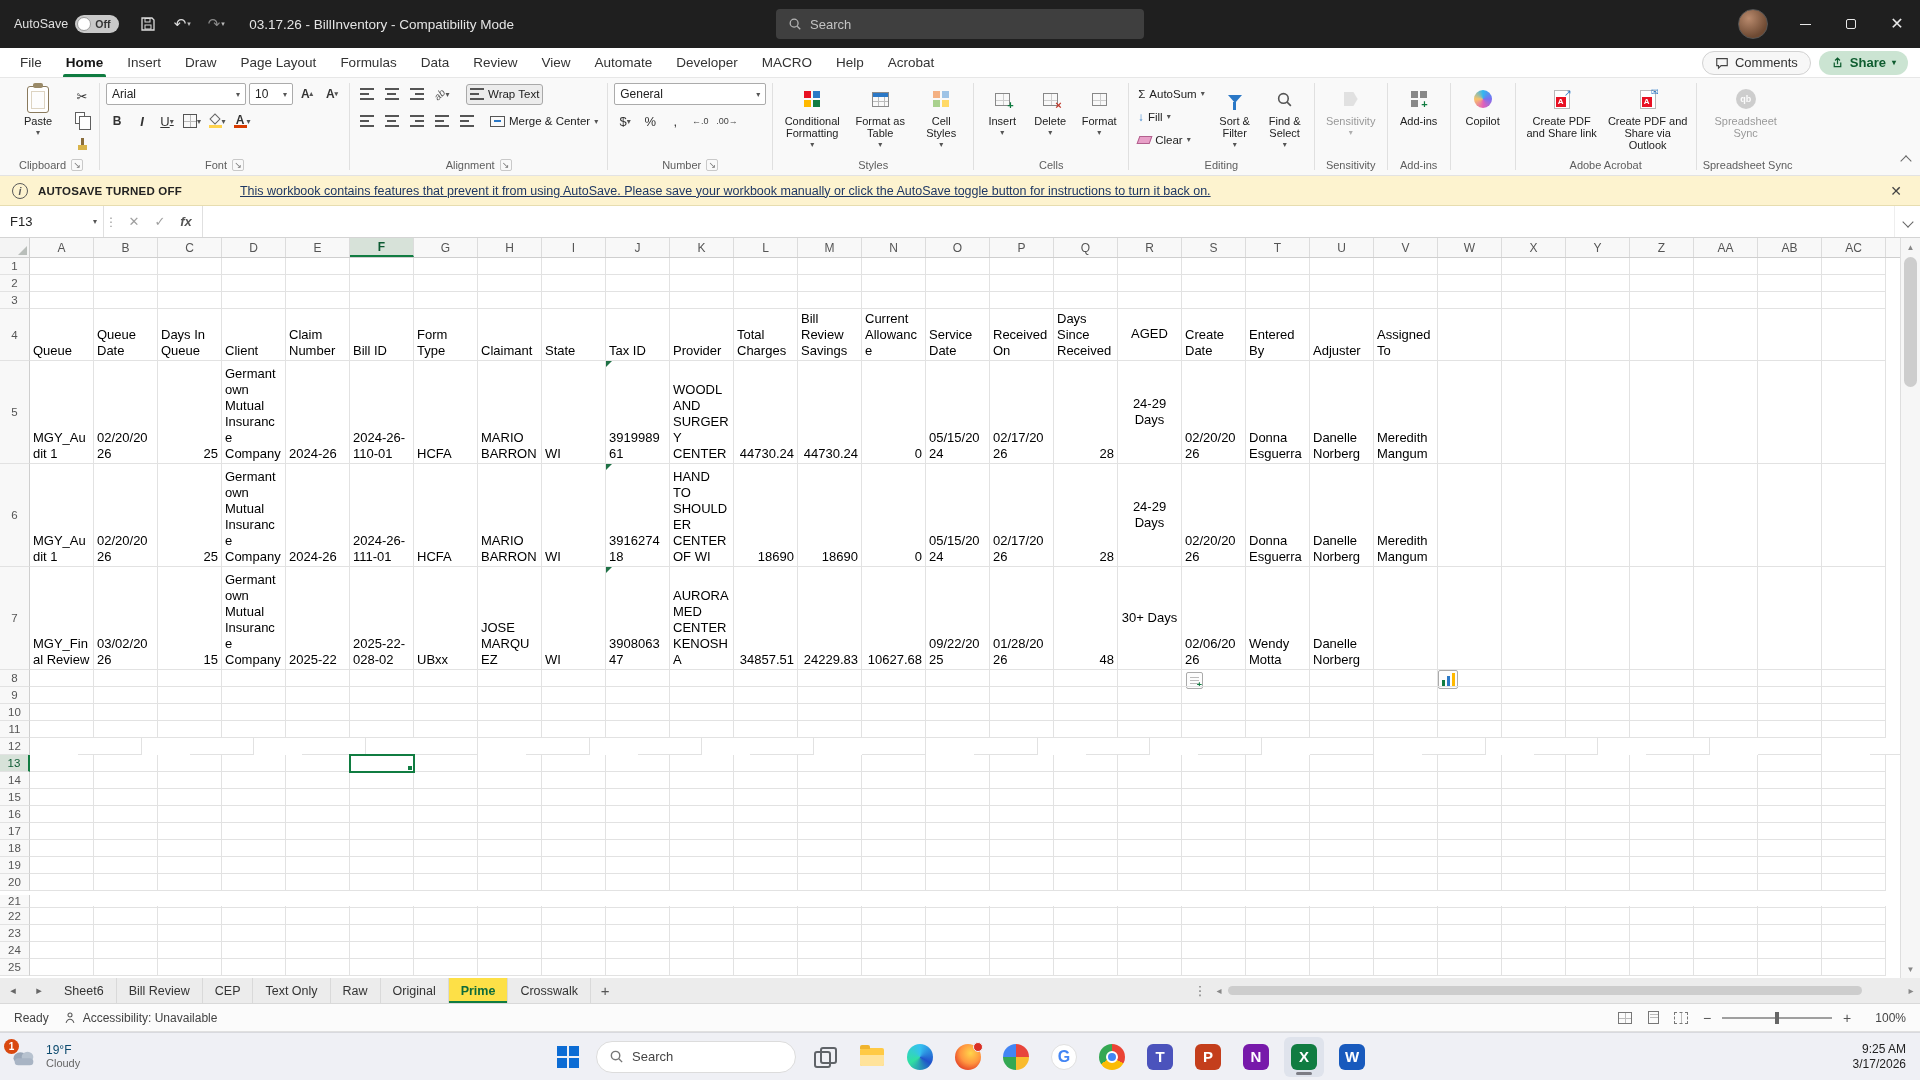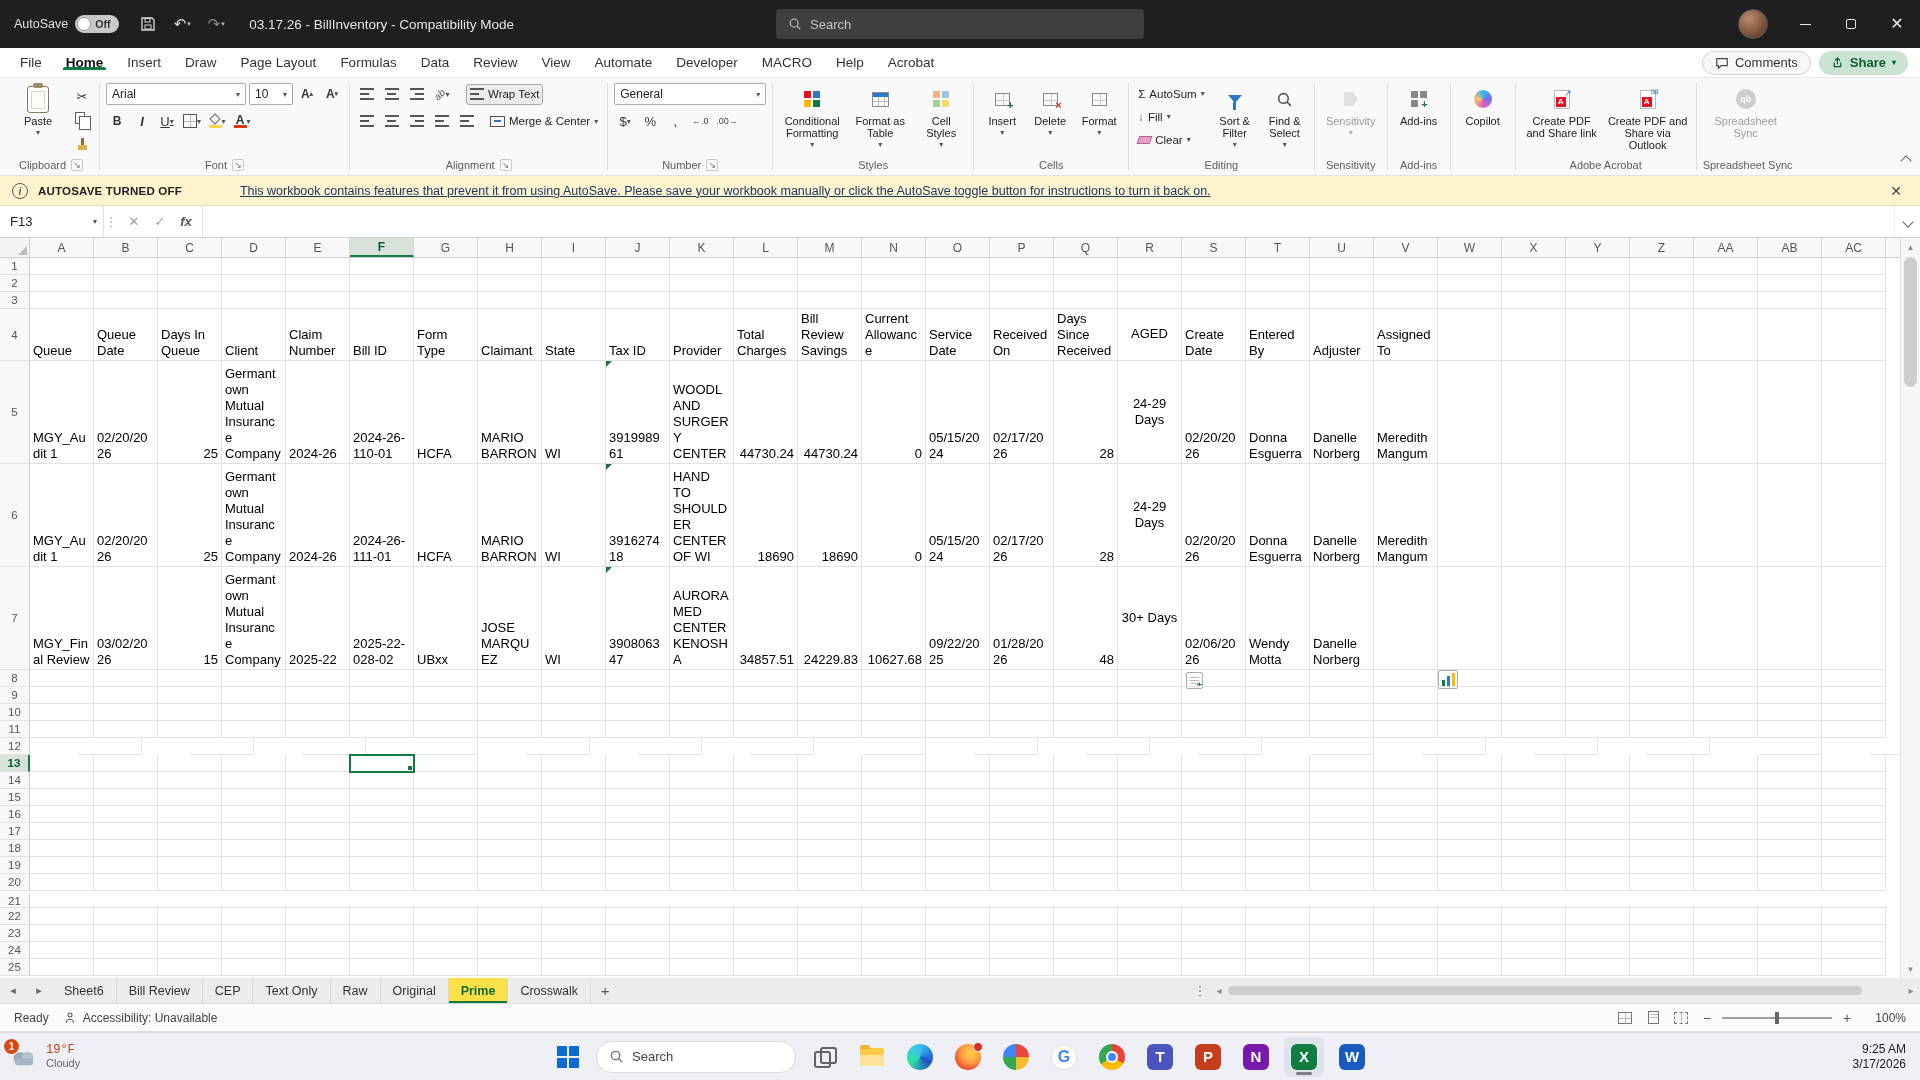--- a/index.html
+++ b/index.html
@@ -151,21 +151,21 @@
   .sheetwrap { flex:1; display:flex; overflow:hidden; }
   .sheetmain { flex:1; display:flex; flex-direction:column; overflow:hidden; }
   .colheaders { height:20px; flex:0 0 20px; display:flex; background:#f8f8f8; border-bottom:1px solid #cfcfcf; }
   .corner { width:30px; flex:0 0 30px; background:#f4f4f4; border-right:1px solid #cfcfcf; position:relative; cursor:pointer; }
   .corner::after { content:''; position:absolute; right:2px; bottom:2px; border-left:9px solid transparent; border-bottom:9px solid #b9beba; }
   .colh { width:64px; flex:0 0 64px; display:flex; align-items:center; justify-content:center; font-size:12px; color:#555; border-right:1px solid #dcdcdc; cursor:pointer; }
   .colh.hl { background:#d7e2d9; border-bottom:2px solid #107C41; color:#0c5a32; font-weight:600; }
   .grid { flex:1; position:relative; overflow:hidden; background:#fff; }
   .grow { display:flex; }
   .rowhead { width:30px; flex:0 0 30px; background:#f8f8f8; border-right:1px solid #cfcfcf; border-bottom:1px solid #e2e2e2; display:flex; align-items:center; justify-content:center; font-size:11.5px; color:#555; cursor:pointer; }
-  .rowhead.hl { background:#d7e2d9; border-right:2px solid #107C41; color:#0c5a32; font-weight:700; }
+  .rowhead.hl { background:#d7e2d9; border-right:2px solid #107C41; color:#0c5a32; font-weight:400; }
   .cell { width:64px; flex:0 0 64px; border-right:1px solid #e2e2e2; border-bottom:1px solid #e2e2e2; font-size:13px; line-height:16px; color:#000; padding:0 3px 1px; display:flex; flex-direction:column; justify-content:flex-end; overflow:hidden; position:relative; cursor:cell; }
   .cell span { width:100%; overflow-wrap:anywhere; white-space:normal; }
   .cell.num { text-align:right; }
   .cell.ctr { justify-content:center; text-align:center; }
   .cell.sel { outline:2px solid #107C41; outline-offset:-1px; z-index:2; }
   .fillhandle { position:absolute; right:0; bottom:0; width:6px; height:6px; background:#107C41; border:1px solid #fff; cursor:crosshair; }
   .errtri { position:absolute; top:0; left:0; width:0; height:0; border-top:6px solid #1e7145; border-right:6px solid transparent; }
   .float-ic { position:absolute; background:#fdfdfd; border:1px solid #ababab; border-radius:2px; cursor:pointer; }
   .float-ic.paste { left:1186px; top:414px; width:17px; height:17px;
     background:linear-gradient(#bbb,#bbb) 3px 4px/9px 1px no-repeat,
@@ -208,21 +208,21 @@
   .ztrack { width:110px; height:2px; background:#9f9f9f; position:relative; cursor:pointer; }
   .zthumb { position:absolute; left:50%; top:-5px; transform:translateX(-50%); width:4px; height:12px; background:#666; }
   .zpct { width:42px; text-align:right; cursor:pointer; }
 
   
   .taskbar { height:48px; flex:0 0 48px; background:#eff0f5; border-top:1px solid #d8d9de; position:relative; display:flex; align-items:center; }
   .weather { position:absolute; left:10px; display:flex; align-items:center; gap:8px; cursor:pointer; }
   .wicon { position:relative; width:28px; height:22px; }
   .wbadge { position:absolute; left:-6px; top:-7px; width:15px; height:15px; border-radius:50%; background:#d9480f; color:#fff; font-size:10px; font-weight:700; display:flex; align-items:center; justify-content:center; z-index:2; }
   .wtext { display:flex; flex-direction:column; line-height:13px; }
-  .wtemp { font-size:12px; color:#c2410c;font-family:Liberation Mono, monospace; }
+  .wtemp { font-size:12px; color:#0c4a6e; }
   .wdesc { font-size:11px; color:#666; }
   .tb-center { margin:0 auto; display:flex; align-items:center; gap:8px; }
   .tico { width:40px; height:40px; border-radius:6px; display:flex; align-items:center; justify-content:center; cursor:pointer; position:relative; }
   .tico.active { background:#dfe3ec; }
   .tico.active::after { content:''; position:absolute; bottom:2px; left:50%; transform:translateX(-50%); width:16px; height:3px; border-radius:2px; background:#7d7d85; }
   .tsearch { width:200px; height:32px; background:#fff; border:1px solid #dcdcdc; border-radius:16px; display:flex; align-items:center; gap:8px; padding:0 12px; font-size:13px; color:#444; cursor:pointer; }
   .win-logo { display:grid; grid-template-columns:10px 10px; grid-template-rows:10px 10px; gap:2px; }
   .win-logo i { background:#0c6cd4; }
   .appglyph { width:26px; height:26px; border-radius:6px; color:#fff; font-weight:700; font-size:15px; display:flex; align-items:center; justify-content:center; }
   .tv-ic { position:relative; width:20px; height:20px; }
@@ -282,21 +282,21 @@
       <span class="wbtn">
           <span class="wmax"></span>
         </span>
       <span class="wbtn">
           <span class="wclose">✕</span>
         </span>
     </div>
   </div>
 
   <div class="tabrow">
-    <div style="display:flex;align-items:center;">
+    <div style="display:flex;">
         <div class="rtab">File</div>
         <div class="rtab active">Home</div>
         <div class="rtab">Insert</div>
         <div class="rtab">Draw</div>
         <div class="rtab">Page Layout</div>
         <div class="rtab">Formulas</div>
         <div class="rtab">Data</div>
         <div class="rtab">Review</div>
         <div class="rtab">View</div>
         <div class="rtab">Automate</div>

